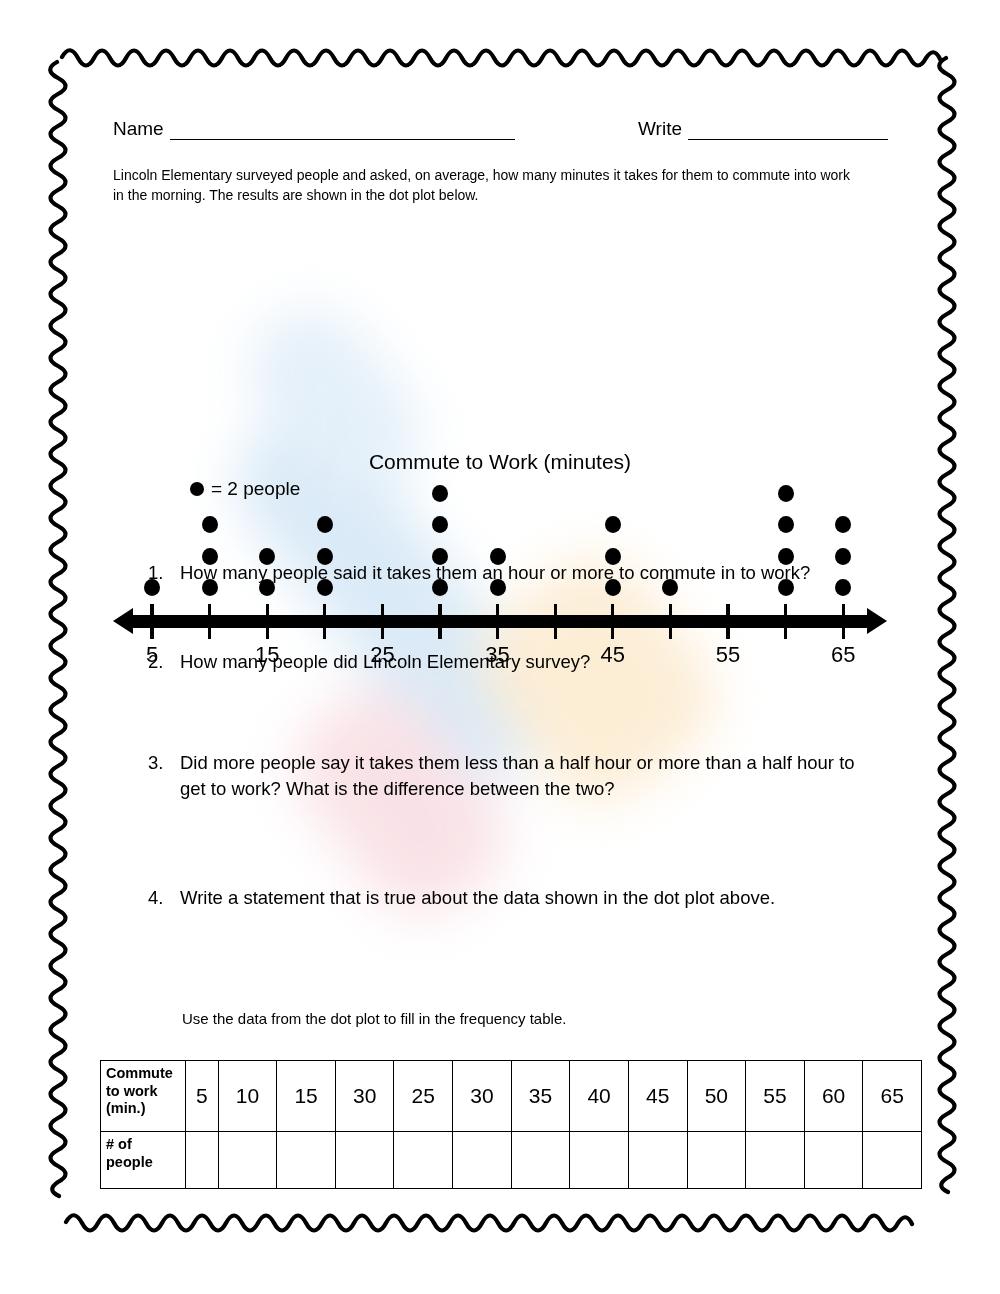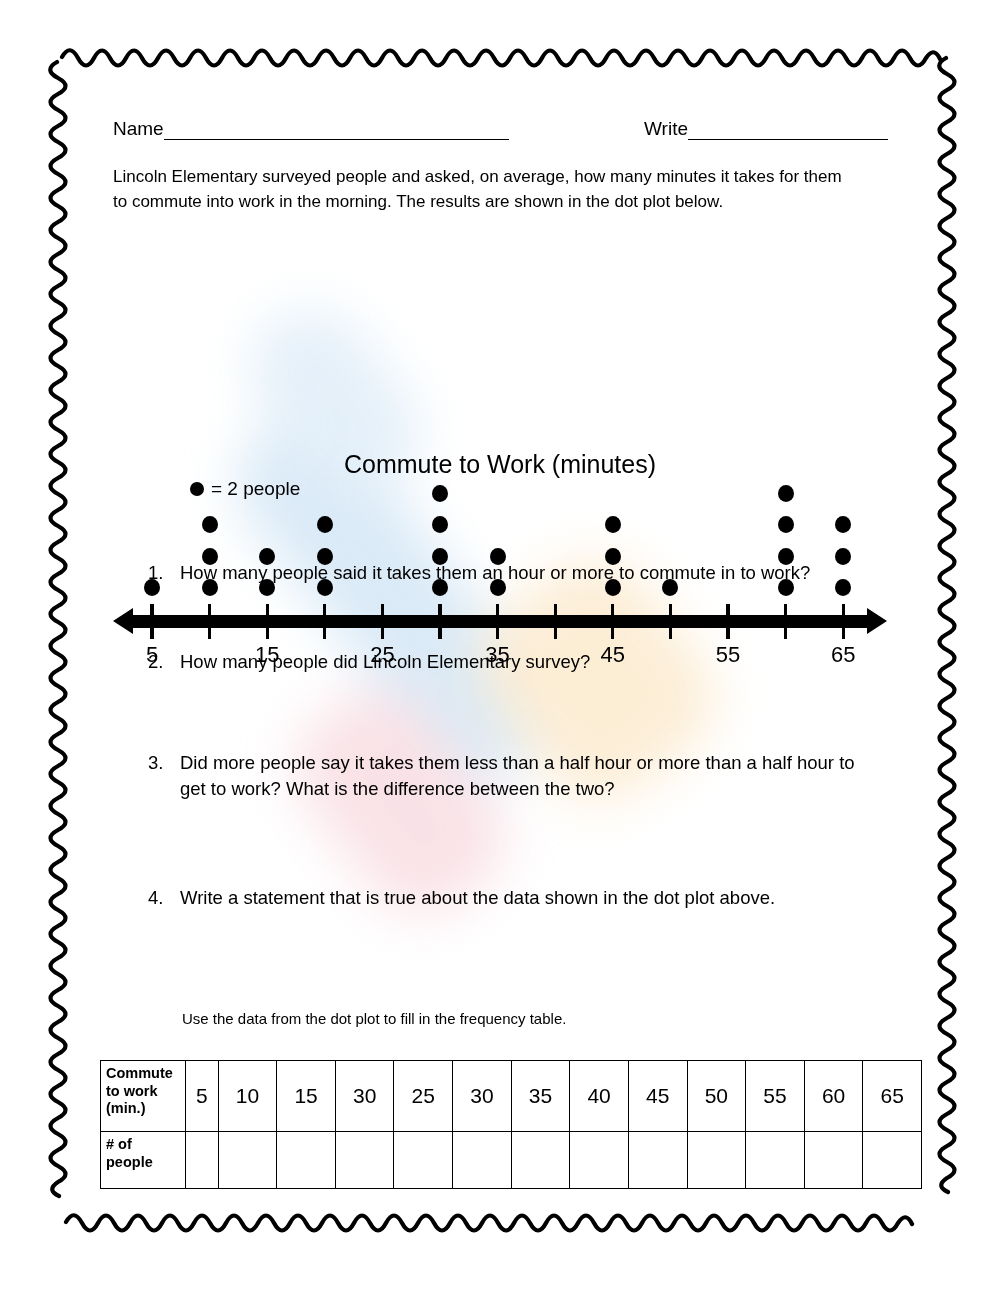--- a/index.html
+++ b/index.html
@@ -21,41 +21,41 @@
     position:absolute;left:120px;top:330px;width:640px;height:640px;
     pointer-events:none;opacity:.55;
     filter:blur(26px);
     transform:rotate(-38deg);
   }
   .wm-band{position:absolute;border-radius:60px;}
 
   
   .namedate{position:absolute;left:113px;top:118px;width:775px;
     display:flex;justify-content:space-between;align-items:flex-end;font-size:19px;}
-  .nd-group{display:flex;align-items:flex-end;}
+  .nd-group{display:flex;align-items:flex-end;gap:6px;}
   .nd-rule{display:inline-block;border-bottom:1.6px solid #000;height:15px;}
   .rule-name{width:345px;}
   .rule-date{width:200px;}
 
   
   .intro{position:absolute;left:113px;top:165px;width:740px;
-    font-size:17px;line-height:1.45;}
+    font-size:14px;line-height:1.45;}
 
   
   .plot{position:absolute;left:0;top:240px;width:1000px;height:230px;}
   .dot{position:absolute;width:16px;height:17px;border-radius:50%;background:#000;}
   .axis-line{position:absolute;left:128px;top:375px;width:744px;height:13px;background:#000;}
   .arrow-left{position:absolute;left:113px;top:368px;width:0;height:0;
     border-top:13.5px solid transparent;border-bottom:13.5px solid transparent;border-right:20px solid #000;}
   .arrow-right{position:absolute;left:867px;top:368px;width:0;height:0;
     border-top:13.5px solid transparent;border-bottom:13.5px solid transparent;border-left:20px solid #000;}
   .tick{position:absolute;top:364px;width:3.4px;height:35px;background:#000;}
   .tick-label{position:absolute;top:402px;font-size:22px;transform:translateX(-50%);}
 
-  .axis-title{position:absolute;left:0;top:450px;width:1000px;text-align:center;font-size:25px;}
+  .axis-title{position:absolute;left:0;top:450px;width:1000px;text-align:center;font-size:21px;}
   .legend{position:absolute;left:190px;top:478px;display:flex;align-items:center;gap:7px;font-size:19px;}
   .legend-dot{width:14px;height:14px;border-radius:50%;background:#000;display:inline-block;}
 
   
   .questions{position:absolute;left:148px;top:560px;width:730px;font-size:18.5px;}
   .q{display:flex;gap:14px;line-height:1.45;}
   .q-num{width:18px;flex:none;}
   .q-text{flex:1;}
 
   

